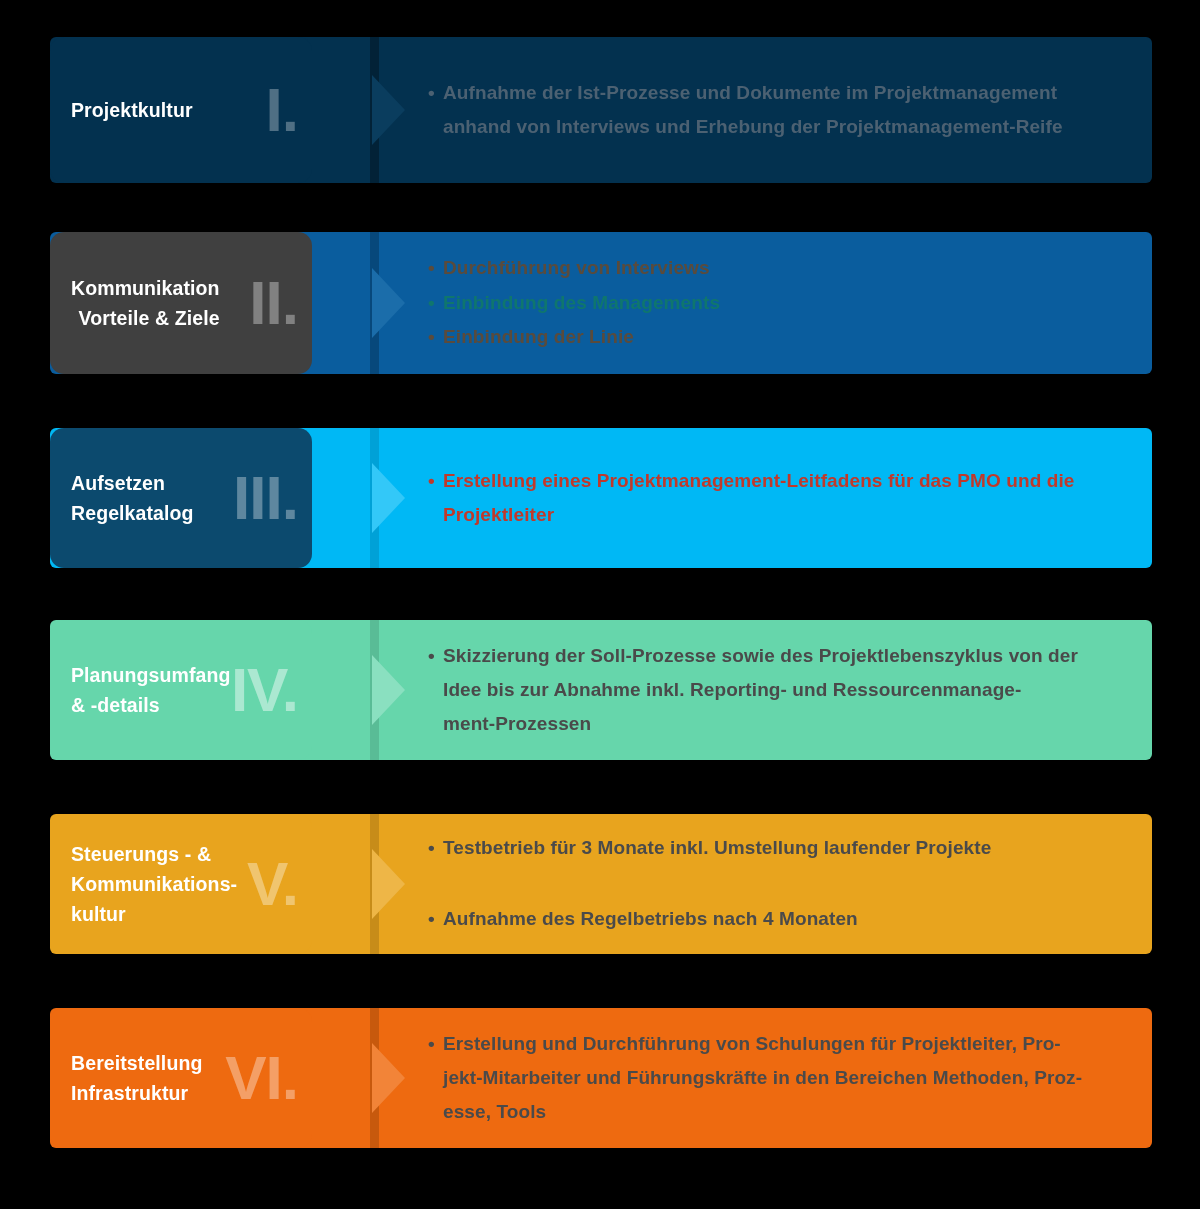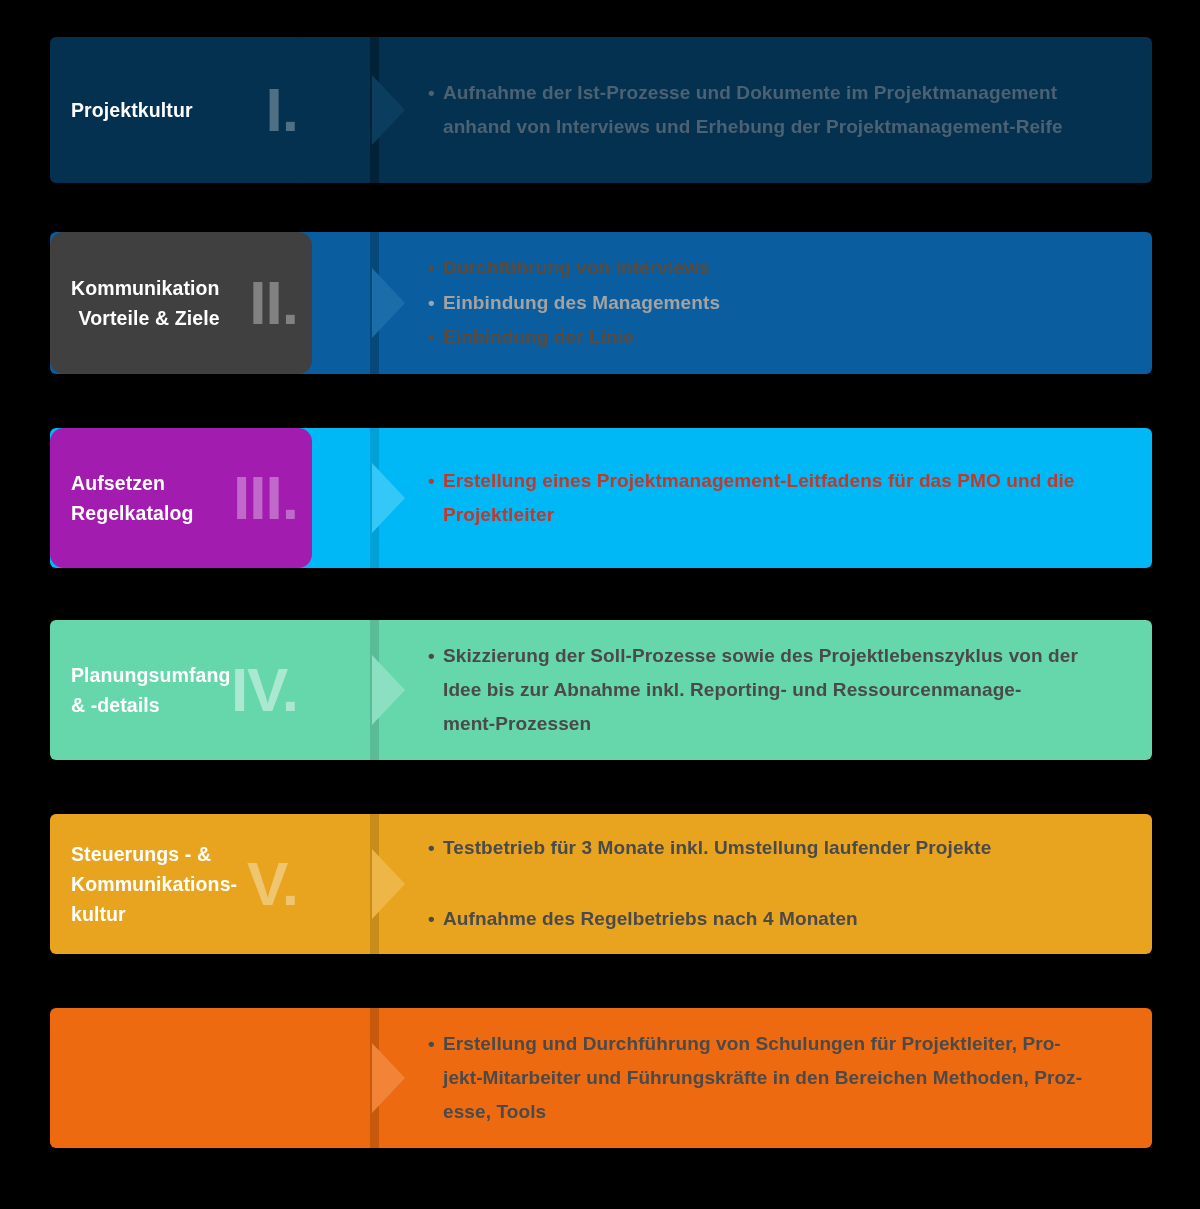--- a/index.html
+++ b/index.html
@@ -158,28 +158,28 @@
       <div class="stage-body" style="background: rgb(10, 93, 158);"></div>
       <div class="stage-seam" style="background: rgba(0, 0, 0, 0.22);"></div>
       <div class="stage-label" style="background: #404040; text-align: right;">
         <div class="stage-title">Kommunikation
 Vorteile &amp; Ziele</div>
         <div class="stage-numeral" style="color: rgba(255, 255, 255, 0.34);">II.</div>
       </div>
       <div class="stage-chevron" style="border-left: 33px solid rgb(27, 109, 170);"></div>
       <div class="stage-bullets bullets-loose">
         <div class="bullet" style="color: rgb(90, 75, 60);"> Durchführung von Interviews</div>
-        <div class="bullet" style="color: #a3a3a3;"> Einbindung des Managements</div>
+        <div class="bullet" style="color: #0f766e;"> Einbindung des Managements</div>
         <div class="bullet" style="color: rgb(90, 75, 60);"> Einbindung der Linie</div>
       </div>
     </div>
     <div class="stage-row" style="top: 428px; height: 140px;">
       <div class="stage-body" style="background: rgb(0, 184, 245);"></div>
       <div class="stage-seam" style="background: rgba(0, 0, 0, 0.12);"></div>
-      <div class="stage-label" style="background: #a21caf;">
+      <div class="stage-label" style="background: #0c4a6e;">
         <div class="stage-title">Aufsetzen
 Regelkatalog</div>
         <div class="stage-numeral" style="color: rgba(255, 255, 255, 0.34);">III.</div>
       </div>
       <div class="stage-chevron" style="border-left: 33px solid rgb(51, 200, 248);"></div>
       <div class="stage-bullets">
         <div class="bullet" style="color: rgb(192, 57, 43);">Erstellung eines Projektmanagement-Leitfadens für das PMO und die
 Projektleiter</div>
       </div>
     </div>
@@ -209,20 +209,25 @@
       </div>
       <div class="stage-chevron" style="border-left: 33px solid rgb(238, 182, 71);"></div>
       <div class="stage-bullets bullets-loose">
         <div class="bullet" style="color: rgb(74, 74, 74);">Testbetrieb für 3 Monate inkl. Umstellung laufender Projekte</div>
         <div class="bullet" style="color: rgb(74, 74, 74); margin-top: 36px;">Aufnahme des Regelbetriebs nach 4 Monaten</div>
       </div>
     </div>
     <div class="stage-row" style="top: 1008px; height: 140px;">
       <div class="stage-body" style="background: rgb(238, 106, 16);"></div>
       <div class="stage-seam" style="background: rgba(0, 0, 0, 0.16);"></div>
+      <div class="stage-label" style="background: rgb(238, 106, 16);">
+        <div class="stage-title">Bereitstellung
+Infrastruktur</div>
+        <div class="stage-numeral" style="color: rgba(255, 255, 255, 0.36);">VI.</div>
+      </div>
       <div class="stage-chevron" style="border-left: 33px solid rgb(242, 132, 56);"></div>
       <div class="stage-bullets">
         <div class="bullet" style="color: rgb(74, 74, 74);">Erstellung und Durchführung von Schulungen für Projektleiter, Pro-
 jekt-Mitarbeiter und Führungskräfte in den Bereichen Methoden, Proz-
 esse, Tools</div>
       </div>
     </div>
   </div>
 
 </body></html>

